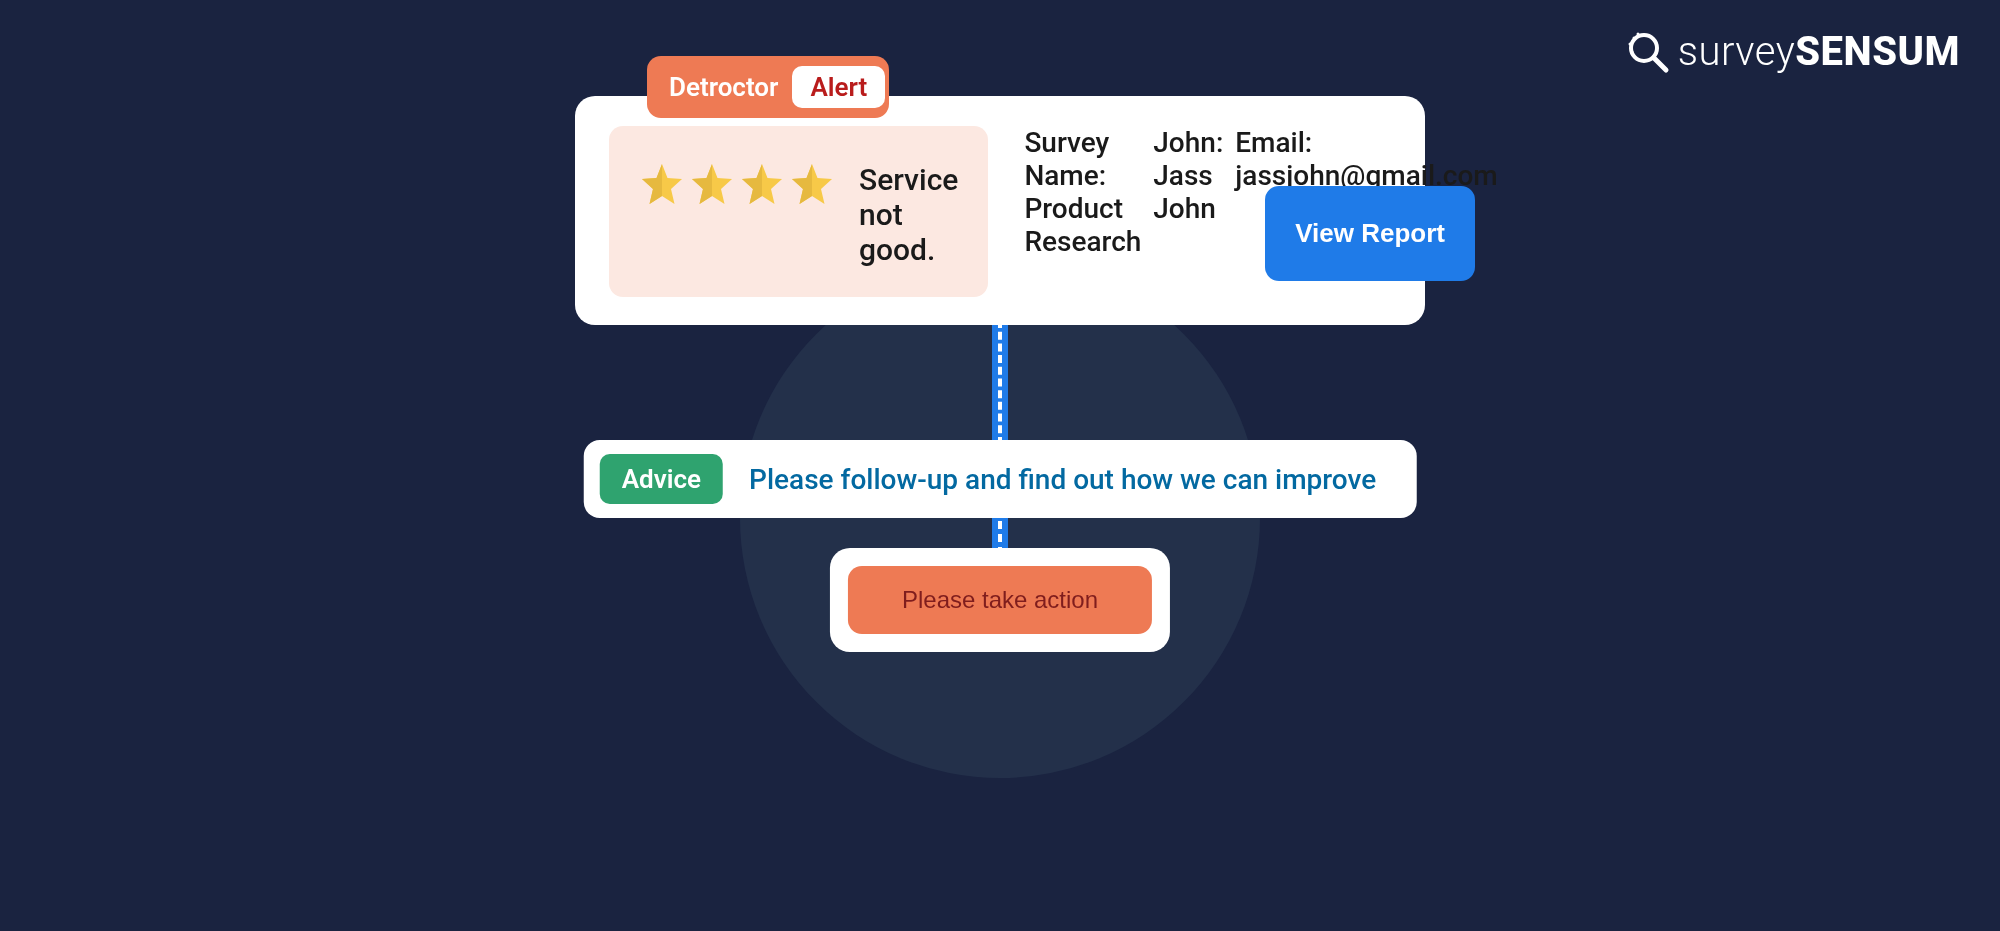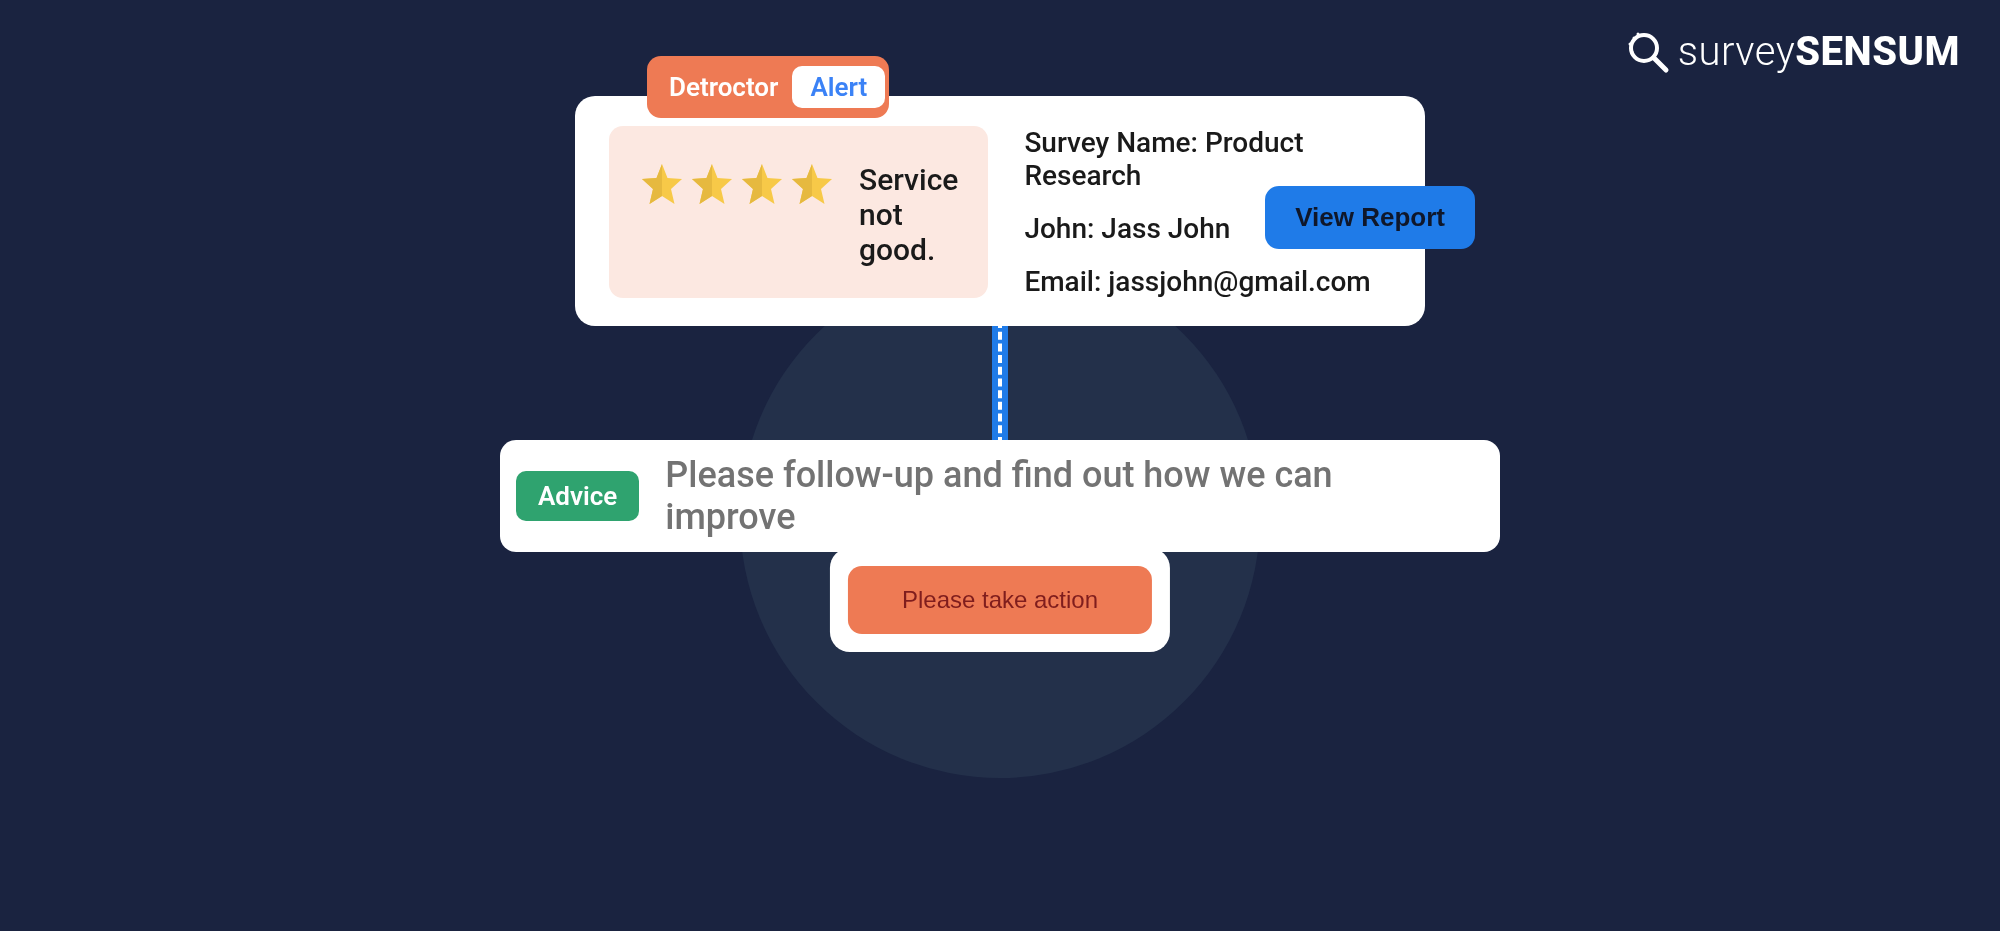--- a/index.html
+++ b/index.html
@@ -93,21 +93,21 @@
     align-items: center;
     gap: 14px;
   }
   .badge-primary {
     color: #fff;
     font-size: 26px;
     font-weight: 600;
   }
   .badge-secondary {
     background: #fff;
-    color: #3b82f6;
+    color: #b91c1c;
     font-size: 26px;
     font-weight: 600;
     padding: 6px 18px;
     border-radius: 10px;
   }
 
   .rating-box {
     background: #fce8e1;
     border-radius: 14px;
     padding: 36px 30px 30px 30px;
@@ -122,39 +122,39 @@
   .star { width: 46px; height: 46px; }
   .rating-text {
     font-size: 30px;
     font-weight: 500;
     color: #1a1a1a;
   }
 
   .details {
     flex: 1;
     display: flex;
-    flex-direction: column;
+    flex-direction: row;
     justify-content: center;
-    gap: 20px;
+    gap: 12px;
   }
   .detail-line {
     font-size: 28px;
     color: #1a1a1a;
     font-weight: 500;
   }
 
   .view-report {
     position: absolute;
     right: -50px;
     top: 90px;
     background: #1f7be8;
-    color: #0f172a;
-    font-size: 26px;
-    font-weight: 600;
-    padding: 16px 30px;
+    color: #ffffff;
+    font-size: 26px;
+    font-weight: 600;
+    padding: 32px 30px;
     border-radius: 14px;
     border: none;
     cursor: pointer;
   }
 
   
   .advice-card {
     position: absolute;
     top: 440px;
     left: 50%;
@@ -169,23 +169,23 @@
   }
   .advice-badge {
     background: #2fa36f;
     color: #fff;
     font-size: 26px;
     font-weight: 600;
     padding: 10px 22px;
     border-radius: 10px;
   }
   .advice-text {
-    font-size: 36px;
-    font-weight: 500;
-    color: #737373;
+    font-size: 28px;
+    font-weight: 500;
+    color: #0369a1;
   }
 
   
   .action-card {
     position: absolute;
     top: 548px;
     left: 50%;
     transform: translateX(-50%);
     background: #fff;
     border-radius: 20px;

